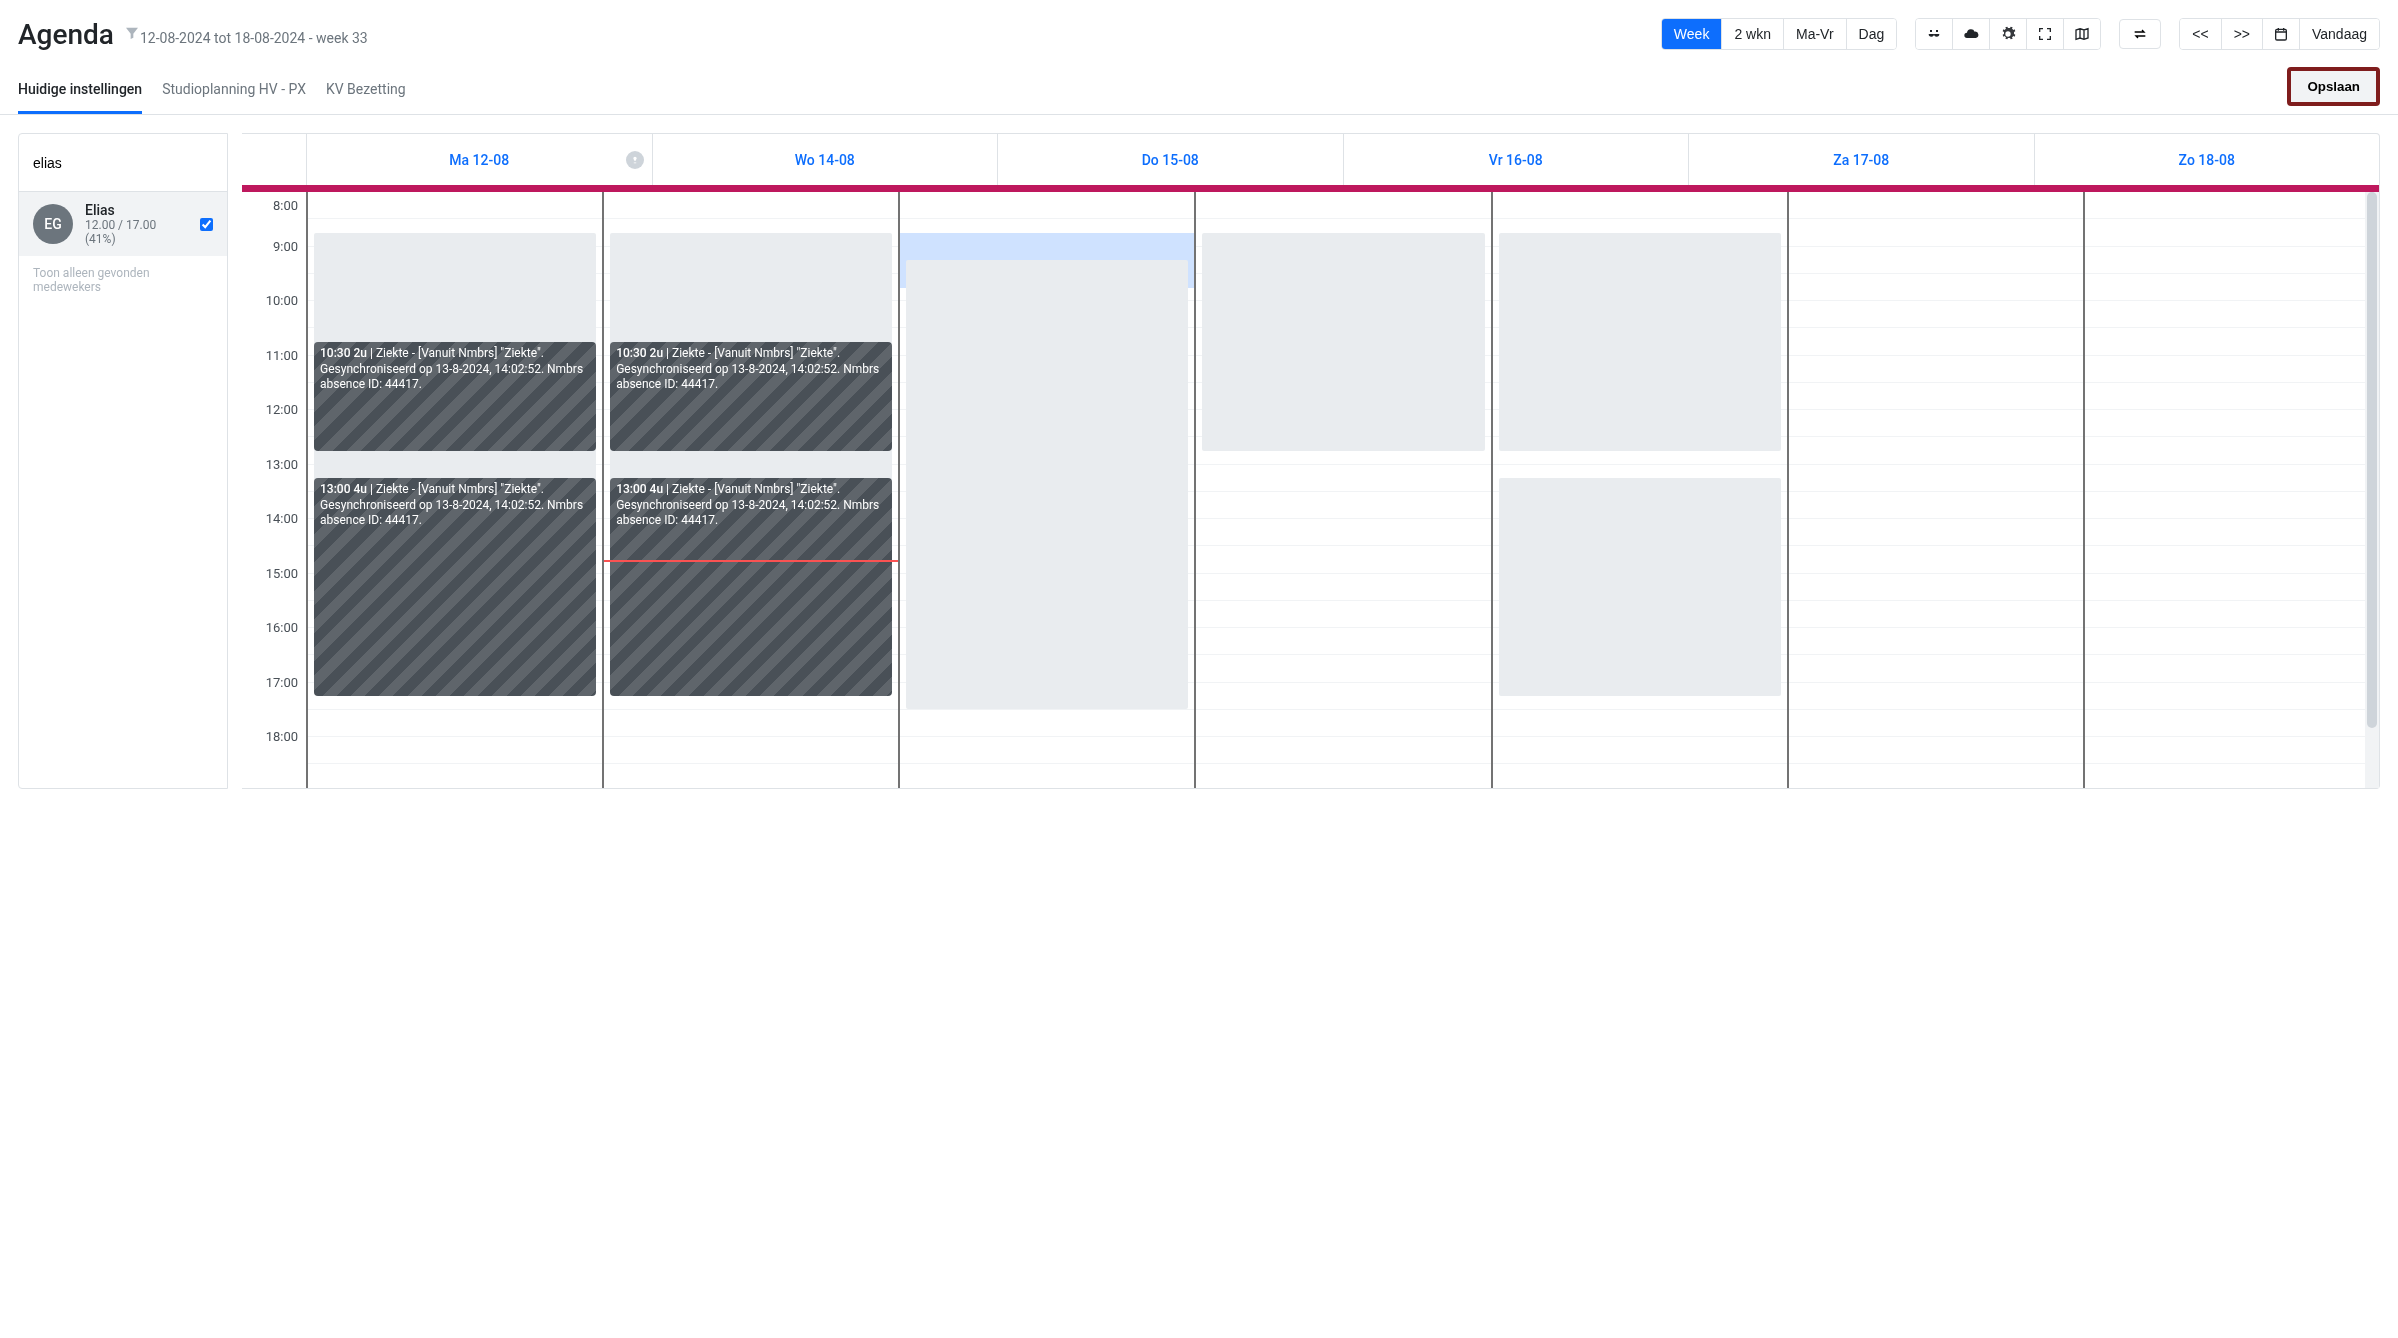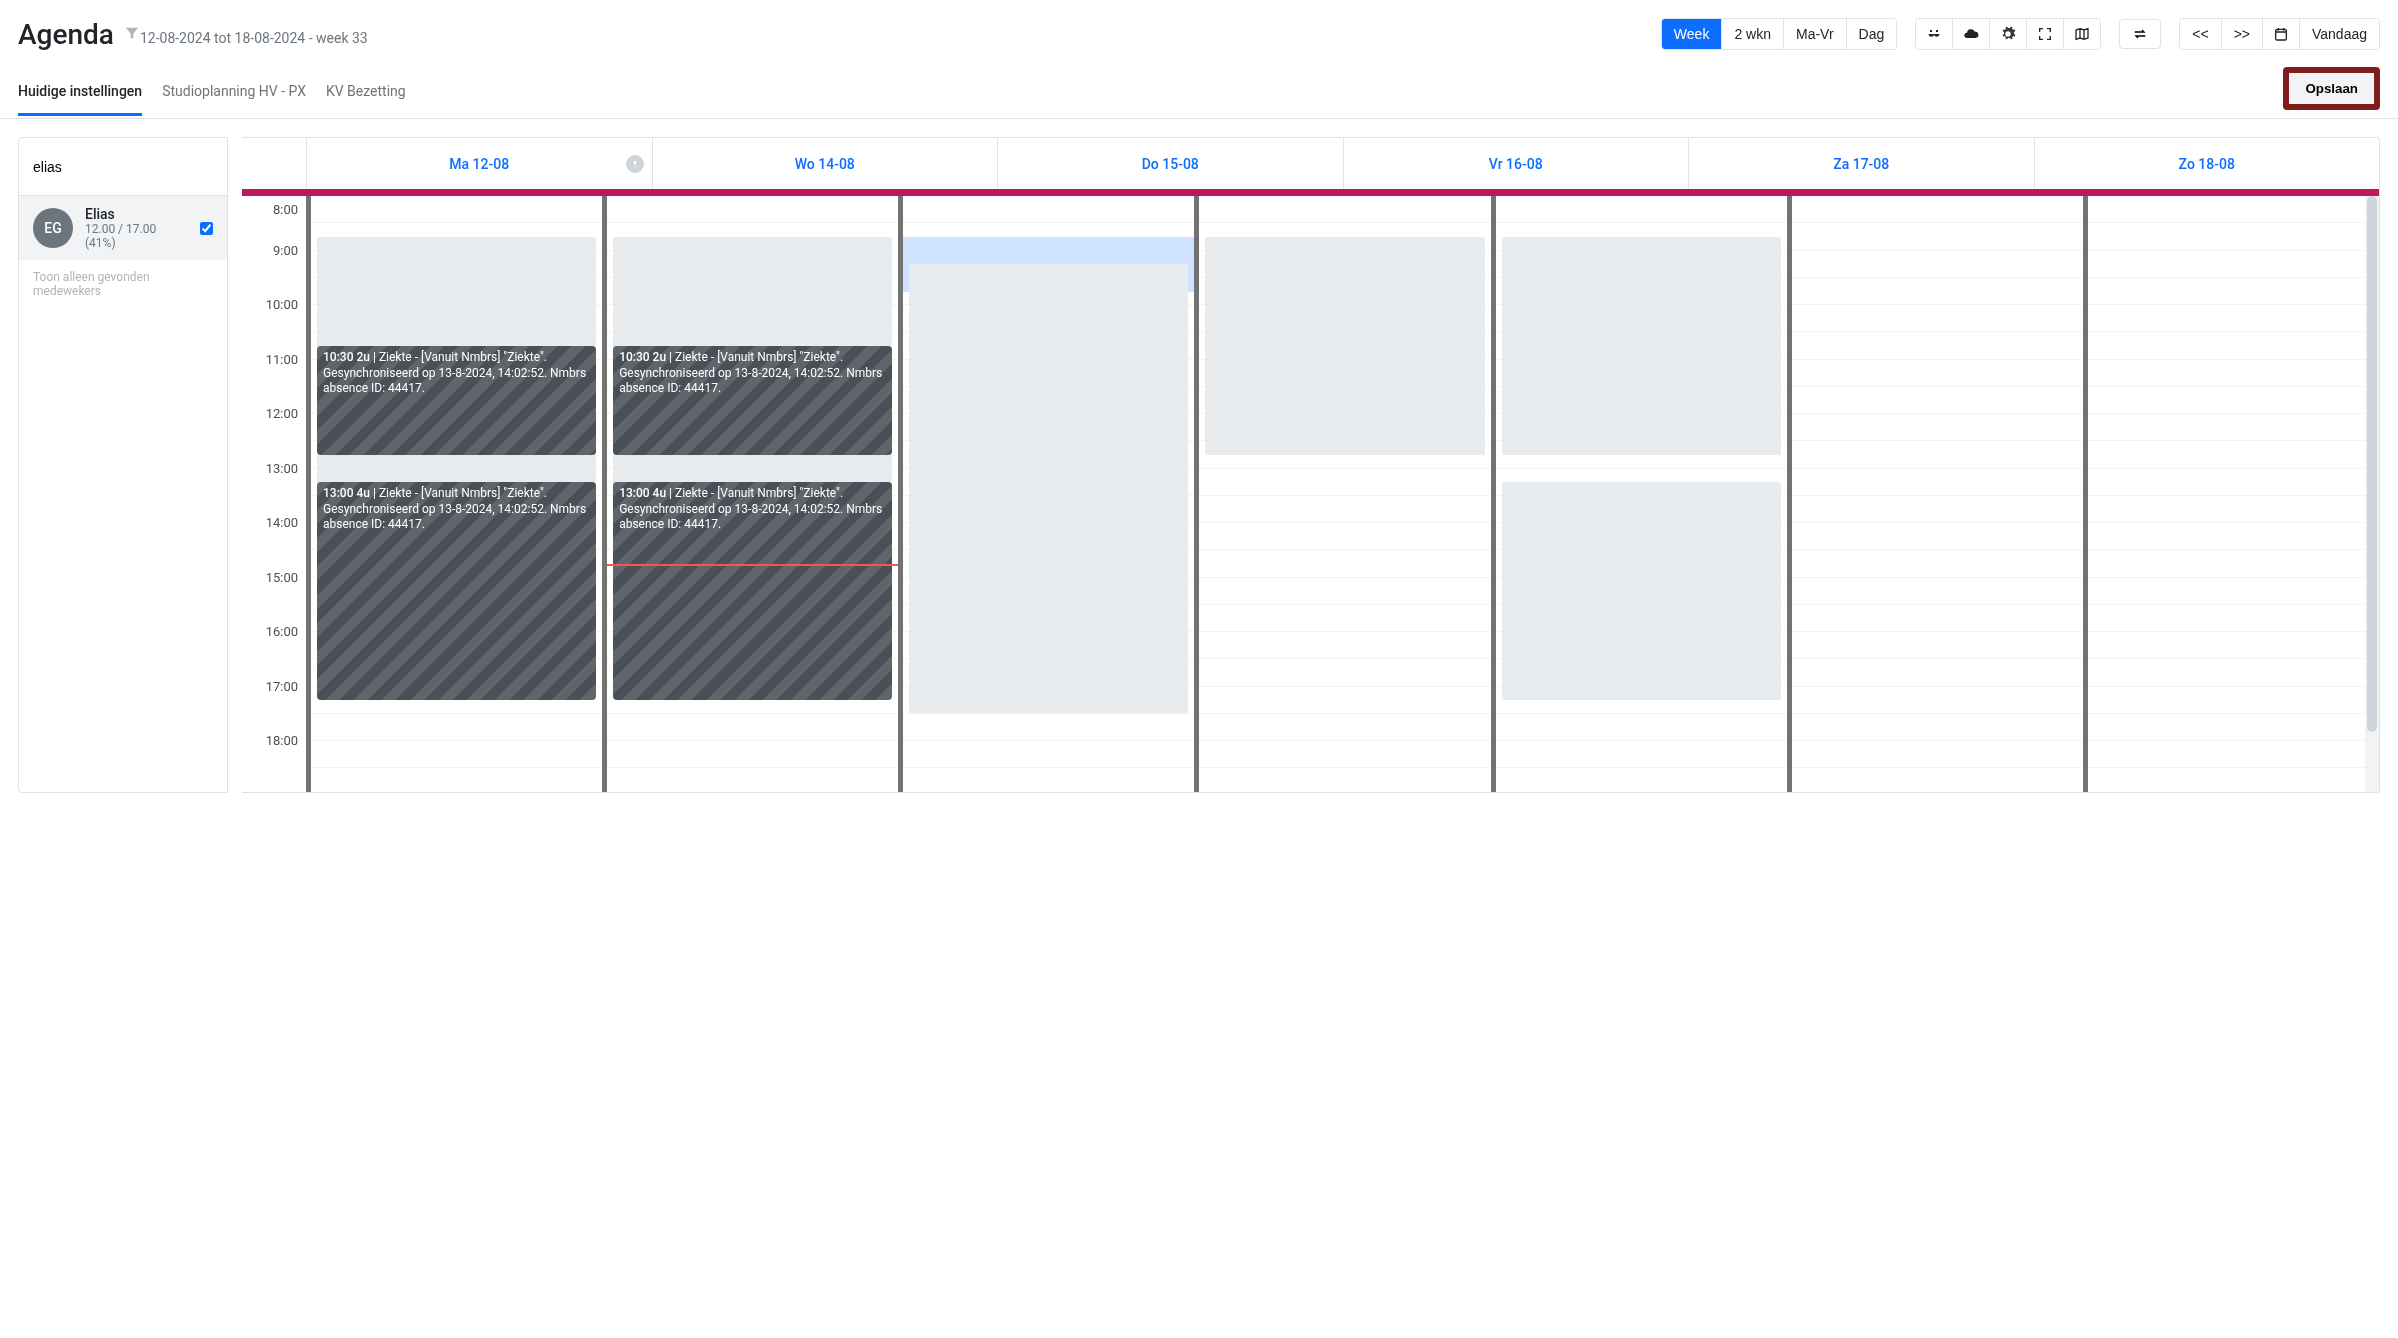--- a/index.html
+++ b/index.html
@@ -17,21 +17,21 @@
   .btn { padding: 6px 12px; background: #fff; border: none; border-right: 1px solid #dee2e6; cursor: pointer; font-size: 14px; color: #212529; display: flex; align-items: center; justify-content: center; min-height: 30px; }
   .btn:last-child { border-right: none; }
   .btn.active { background: #0d6efd; color: #fff; }
   .btn-icon { padding: 6px 10px; }
   .btn-single { border: 1px solid #dee2e6; border-radius: 4px; padding: 6px 12px; background: #fff; cursor: pointer; display: flex; align-items: center; min-height: 30px; }
   
   .tabs-bar { display: flex; justify-content: space-between; align-items: center; padding: 0 18px; border-bottom: 1px solid #dee2e6; margin-top: 16px; }
   .tabs { display: flex; gap: 20px; }
   .tab { padding: 14px 0; cursor: pointer; color: #6c757d; border-bottom: 3px solid transparent; }
   .tab.active { color: #212529; border-bottom-color: #0d6efd; font-weight: 500; }
-  .save-btn { background: #f1f3f5; border: 6px solid #7f1d1d; border-radius: 4px; padding: 8px 16px; font-weight: 600; cursor: pointer; margin-bottom: 8px; }
+  .save-btn { background: #f1f3f5; border: 4px solid #7f1d1d; border-radius: 4px; padding: 8px 16px; font-weight: 600; cursor: pointer; margin-bottom: 8px; }
   
   .main { display: flex; padding: 18px; gap: 14px; }
   .sidebar { width: 210px; border: 1px solid #dee2e6; border-radius: 4px 0 0 4px; }
   .search-row { padding: 18px 14px; border-bottom: 1px solid #dee2e6; height: 58px; display: flex; align-items: center; }
   .search-input { border: none; outline: none; width: 100%; font-size: 14px; }
   .employee-row { display: flex; align-items: center; padding: 10px 14px; gap: 12px; background: #f1f3f5; }
   .avatar { width: 40px; height: 40px; border-radius: 50%; background: #6c757d; color: #fff; display: flex; align-items: center; justify-content: center; font-weight: 500; font-size: 14px; }
   .emp-info { flex: 1; }
   .emp-name { font-weight: 500; }
   .emp-meta { font-size: 12px; color: #6c757d; }
@@ -43,21 +43,21 @@
   .time-gutter-head { width: 64px; }
   .day-head { flex: 1; display: flex; align-items: center; justify-content: center; gap: 6px; border-left: 1px solid #dee2e6; color: #0d6efd; font-weight: 500; position: relative; }
   .day-badge { width: 18px; height: 18px; border-radius: 50%; background: #ced4da; display: inline-flex; align-items: center; justify-content: center; position: absolute; right: 8px; }
   .day-badge svg { width: 10px; height: 10px; }
   
   .cal-body { display: flex; position: relative; overflow-y: auto; height: 596px; }
   .time-gutter { width: 64px; }
   .time-label { height: 54.5px; text-align: right; padding-right: 8px; font-size: 13px; color: #495057; transform: translateY(-8px); }
   .time-label:first-child { transform: none; padding-top: 6px; }
   .days-grid { flex: 1; display: flex; position: relative; }
-  .day-col { flex: 1; border-left: 5px solid #737373; position: relative; }
+  .day-col { flex: 1; border-left: 2px solid #737373; position: relative; }
   .half-row { height: 27.25px; border-bottom: 1px solid #f1f3f5; }
   
   .busy-bg { position: absolute; left: 6px; right: 6px; background: #e9ecef; border-radius: 2px; }
   .busy-sel { position: absolute; left: 0; right: 0; background: #cfe2ff; border-radius: 0; }
   
   .event { position: absolute; left: 6px; right: 6px; border-radius: 4px; padding: 4px 6px; font-size: 12px; line-height: 1.3; color: #fff; overflow: hidden; background-color: #495057; background-image: repeating-linear-gradient(135deg, rgba(255,255,255,0.12) 0 10px, transparent 10px 20px); }
   .event-time { font-weight: 500; }
   
   .now-line { position: absolute; left: 0; right: 0; height: 2px; background: #fa5252; z-index: 5; }
   

